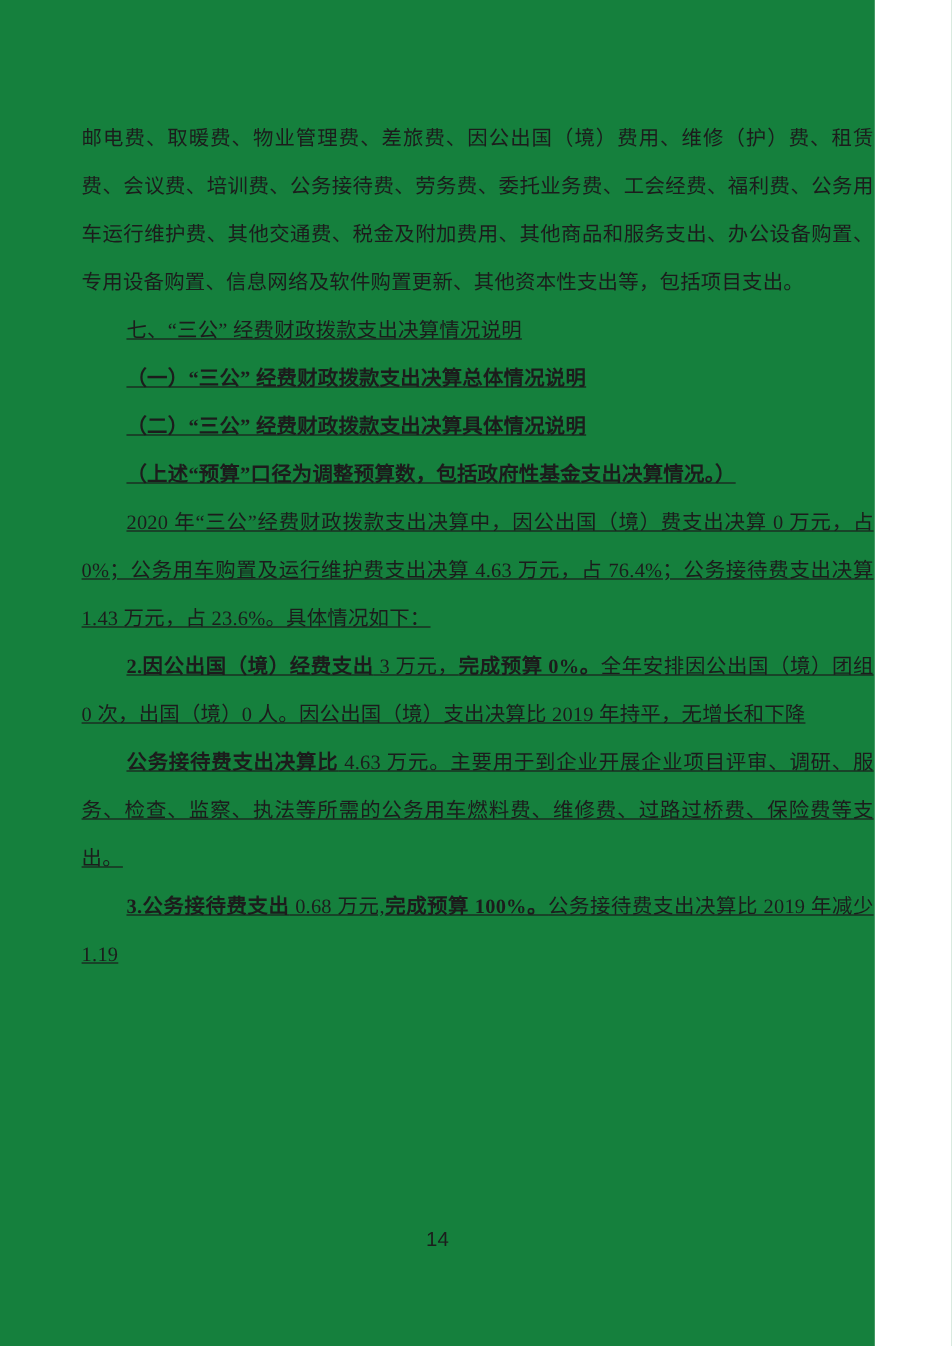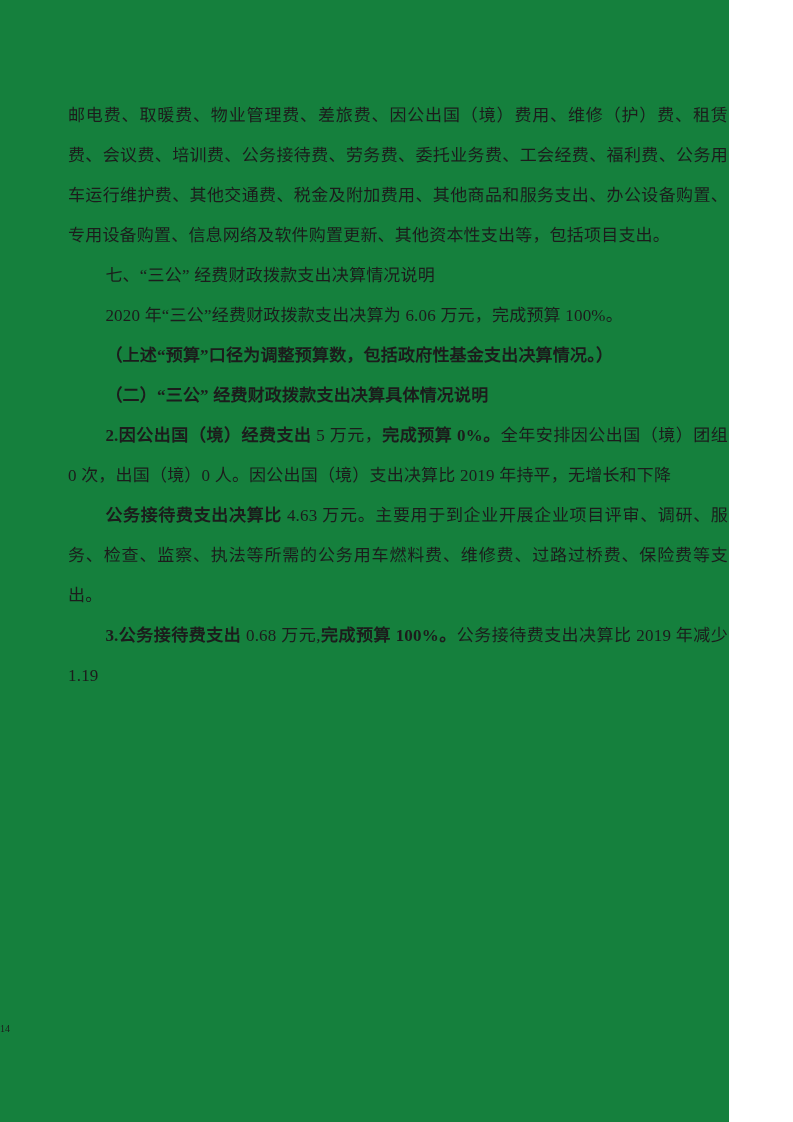--- a/index.html
+++ b/index.html
@@ -25,43 +25,45 @@
     line-height: 40px;
     text-align: justify;
     letter-spacing: 0.2px;
   }
   .content p {
     margin: 0;
     padding: 0;
   }
   .content p.indent {
     text-indent: 2.2em;
+    text-decoration: underline;
   }
   .seg-bold {
     font-weight: bold;
   }
   .footer {
     position: absolute;
     top: 1023px;
     left: 0;
     width: 100%;
-    text-align: left;
-    font-size: 10px;
+    text-align: center;
+    font-size: 17px;
     color: #1c1c1c;
-    font-family: Liberation Serif, serif;
+    font-family: Liberation Sans, sans-serif;
   }
 </style>
 </head>
 <body>
 
 <div class="page">
   <div class="content" id="doc-body">
       <p><span>邮电费、取暖费、物业管理费、差旅费、因公出国（境）费用、维修（护）费、租赁费、会议费、培训费、公务接待费、劳务费、委托业务费、工会经费、福利费、公务用车运行维护费、其他交通费、税金及附加费用、其他商品和服务支出、办公设备购置、专用设备购置、信息网络及软件购置更新、其他资本性支出等，包括项目支出。</span></p>
       <p class="indent"><span>七、“三公” 经费财政拨款支出决算情况说明</span></p>
-      <p class="indent"><span>2020 年“三公”经费财政拨款支出决算为 6.06 万元，完成预算 100%。</span></p>
+      <p class="indent"><span class="seg-bold">（一）“三公” 经费财政拨款支出决算总体情况说明</span></p>
+      <p class="indent"><span class="seg-bold">（二）“三公” 经费财政拨款支出决算具体情况说明</span></p>
       <p class="indent"><span class="seg-bold">（上述“预算”口径为调整预算数，包括政府性基金支出决算情况。）</span></p>
-      <p class="indent"><span class="seg-bold">（二）“三公” 经费财政拨款支出决算具体情况说明</span></p>
-      <p class="indent"><span class="seg-bold">2.因公出国（境）经费支出</span><span> 5 万元，</span><span class="seg-bold">完成预算 0%。</span><span>全年安排因公出国（境）团组 0 次，出国（境）0 人。因公出国（境）支出决算比 2019 年持平，无增长和下降</span></p>
+      <p class="indent"><span>2020 年“三公”经费财政拨款支出决算中，因公出国（境）费支出决算 0 万元，占 0%；公务用车购置及运行维护费支出决算 4.63 万元，占 76.4%；公务接待费支出决算 1.43 万元，占 23.6%。具体情况如下：</span></p>
+      <p class="indent"><span class="seg-bold">2.因公出国（境）经费支出</span><span> 3 万元，</span><span class="seg-bold">完成预算 0%。</span><span>全年安排因公出国（境）团组 0 次，出国（境）0 人。因公出国（境）支出决算比 2019 年持平，无增长和下降</span></p>
       <p class="indent"><span class="seg-bold">公务接待费支出决算比</span><span> 4.63 万元。主要用于到企业开展企业项目评审、调研、服务、检查、监察、执法等所需的公务用车燃料费、维修费、过路过桥费、保险费等支出。</span></p>
       <p class="indent"><span class="seg-bold">3.公务接待费支出</span><span> 0.68 万元,</span><span class="seg-bold">完成预算 100%。</span><span>公务接待费支出决算比 2019 年减少 1.19</span></p>
     </div>
   <div class="footer">14</div>
 </div>
 
 </body></html>

